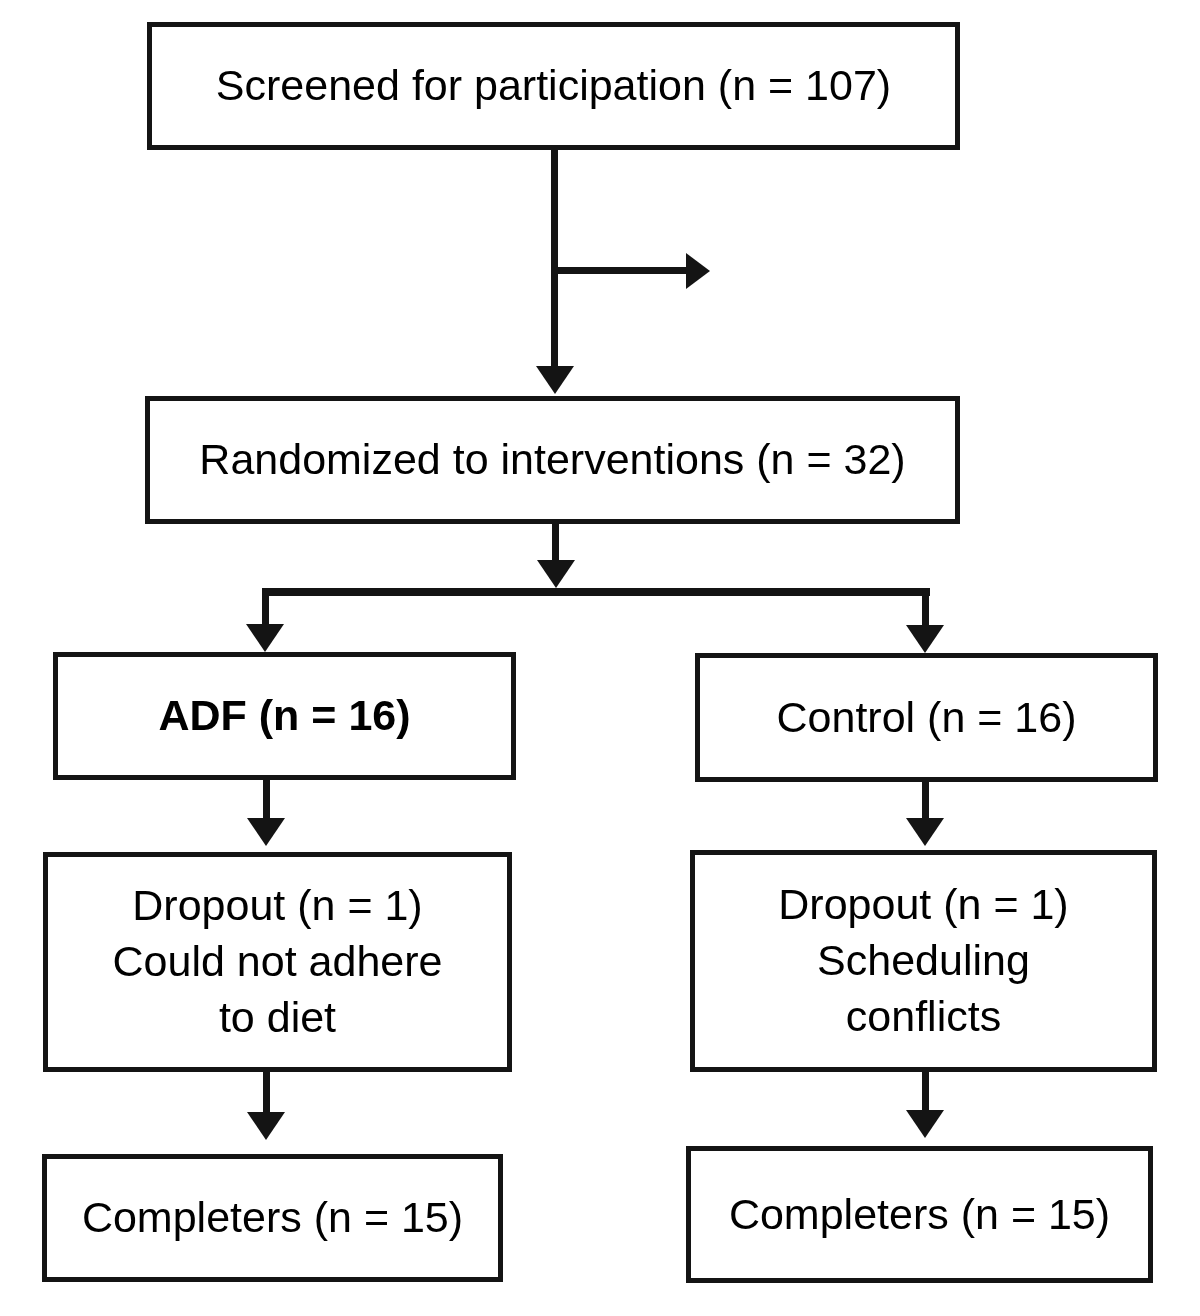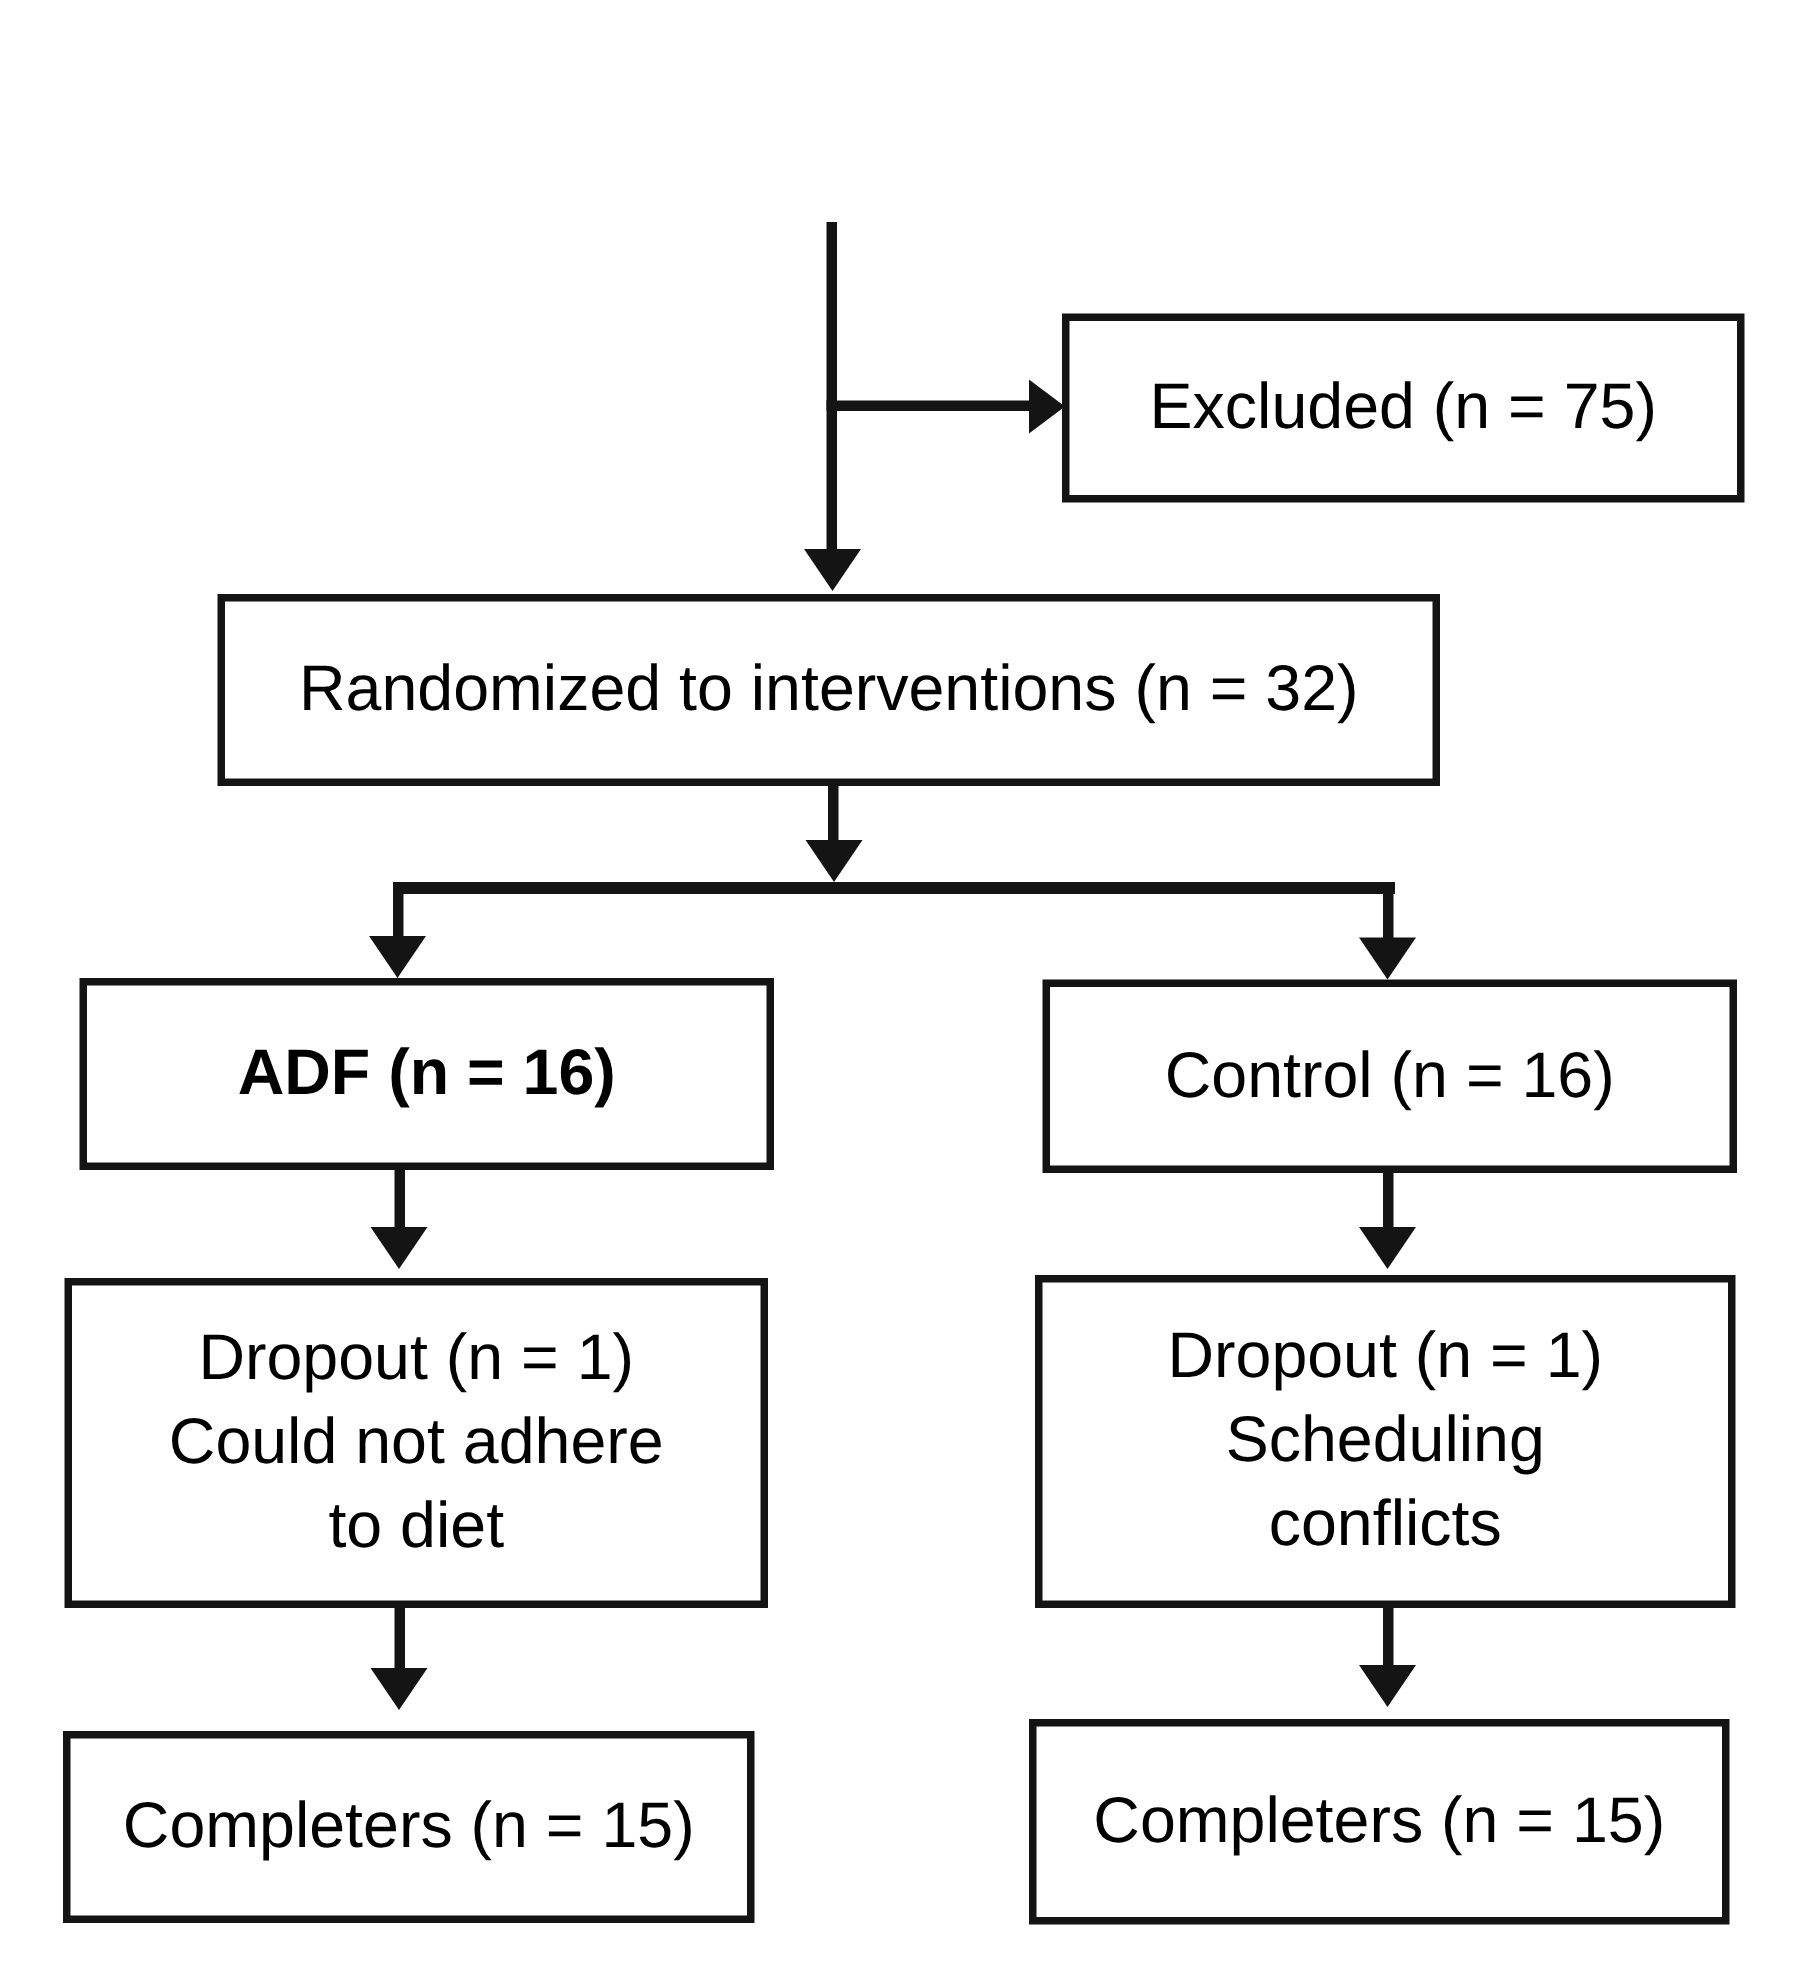--- a/index.html
+++ b/index.html
@@ -39,22 +39,22 @@
     border-top: 18px solid transparent;
     border-bottom: 18px solid transparent;
     border-left: 24px solid var(--line);
   }
 </style>
 </head>
 <body>
 
 <div id="flow-root" style="background: rgb(255, 255, 255); color: rgb(0, 0, 0); --line: #141414;">
 
+  <div class="node" style="left:147px; top:22px;  width:813px; height:128px;">Screened for participation (n = 107)</div>
 
-  <div class="node" style="left:708px; top:209px; width:455px; height:126px;">Excluded (n = 75)</div>
 
   <div class="node" style="left:145px; top:396px; width:815px; height:128px;">Randomized to interventions (n = 32)</div>
 
   <div class="node" style="left:53px;  top:652px; width:463px; height:128px;font-weight:bold;">ADF (n = 16)</div>
 
   <div class="node" style="left:695px; top:653px; width:463px; height:129px;">Control (n = 16)</div>
 
   <div class="node" style="left:43px;  top:852px; width:469px; height:220px;">Dropout (n = 1)
 Could not adhere
 to diet</div>

